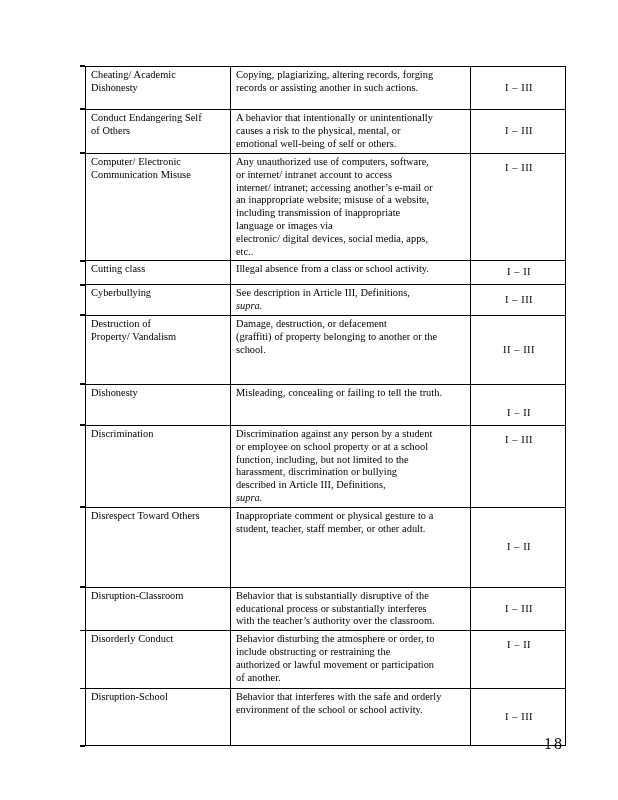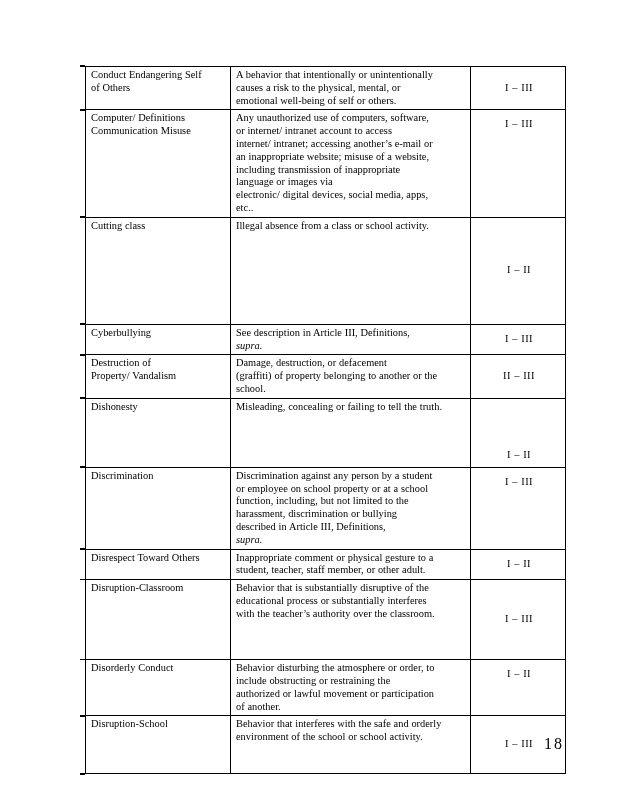--- a/index.html
+++ b/index.html
@@ -89,29 +89,36 @@
 
 <div class="page">
   <table class="conduct">
     <colgroup>
       <col style="width:145px">
       <col style="width:240px">
       <col style="width:95px">
     </colgroup>
     <tbody>
         <tr>
+          <td class="c-name">Cheating/ Academic
+Dishonesty</td>
+          <td class="c-desc">Copying, plagiarizing, altering records, forging
+records or assisting another in such actions.</td>
+          <td class="c-level align-center">I – III</td>
+        </tr>
+        <tr>
           <td class="c-name">Conduct Endangering Self
 of Others</td>
           <td class="c-desc">A behavior that intentionally or unintentionally
 causes a risk to the physical, mental, or
 emotional well-being of self or others.</td>
           <td class="c-level align-center">I – III</td>
         </tr>
         <tr>
-          <td class="c-name">Computer/ Definitions
+          <td class="c-name">Computer/ Electronic
 Communication Misuse</td>
           <td class="c-desc">Any unauthorized use of computers, software,
 or internet/ intranet account to access
 internet/ intranet; accessing another’s e-mail or
 an inappropriate website; misuse of a website,
 including transmission of inappropriate
 language or images via
 electronic/ digital devices, social media, apps,
 etc..</td>
           <td class="c-level align-top">I – III</td>

